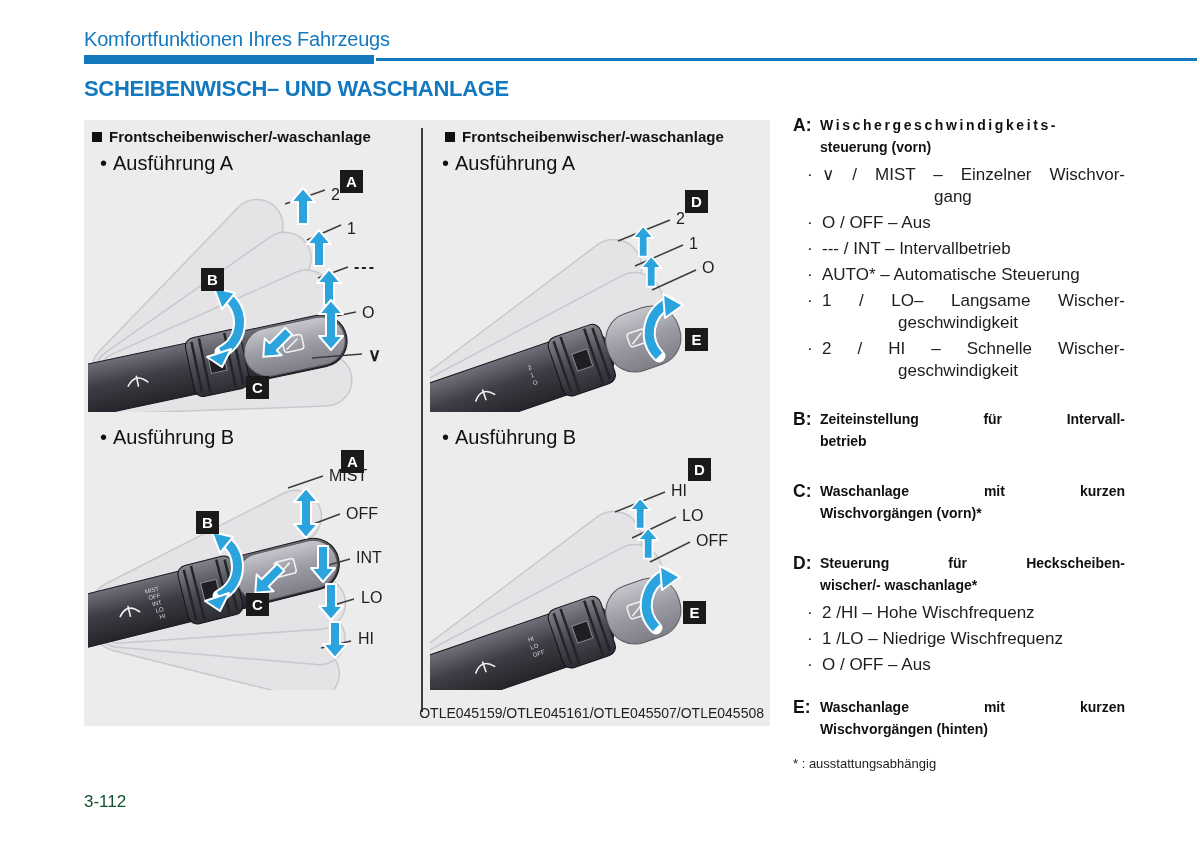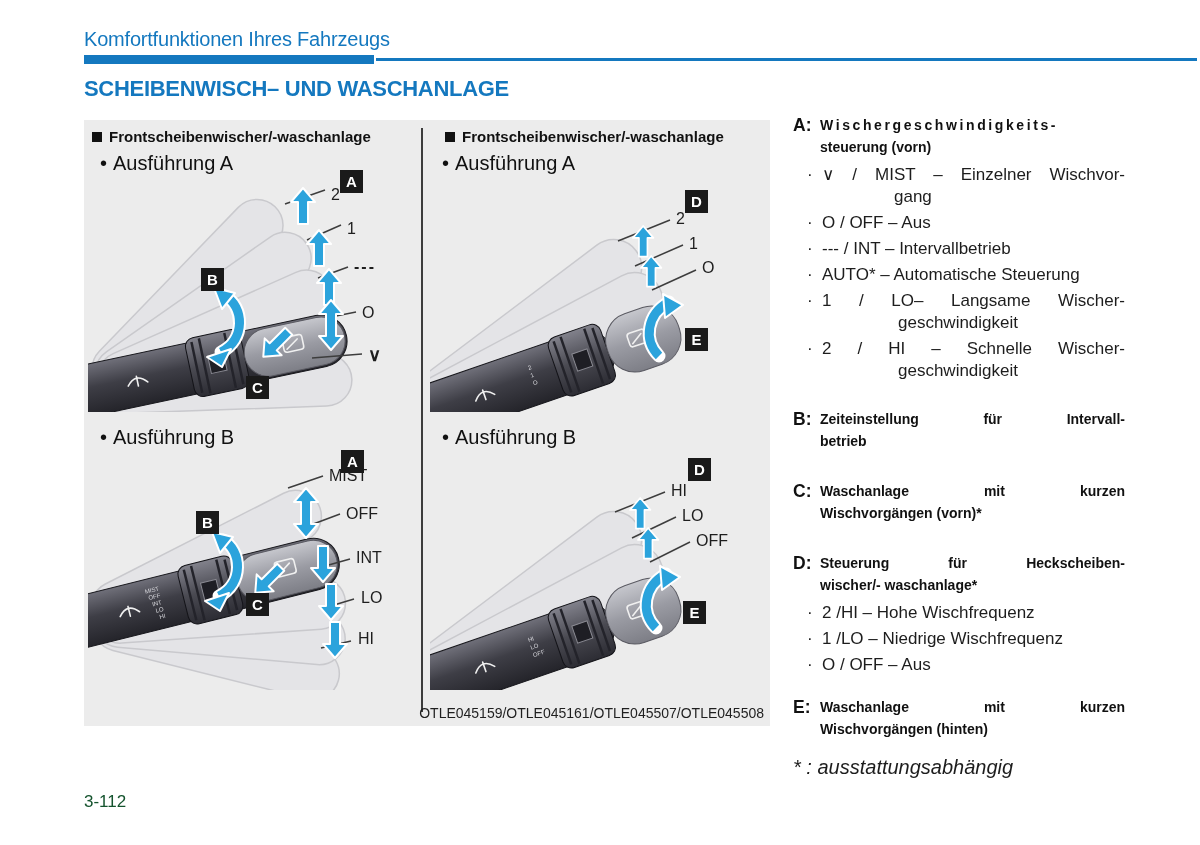--- a/index.html
+++ b/index.html
@@ -55,21 +55,21 @@
   #entry-a{margin-bottom:26px;} #entry-b{margin-bottom:28px;} #entry-c{margin-bottom:28px;}
   #entry-d{margin-bottom:20px;} #entry-e{margin-bottom:16px;}
   .entry-label{position:absolute;left:0;top:0;font-weight:bold;font-size:17.5px;line-height:22px;color:#111;}
   .h-line{margin-left:27px;font-weight:bold;font-size:14px;line-height:22px;color:#111;}
   .just{text-align:justify;text-align-last:justify;}
   .lsp{letter-spacing:2.6px;}
   .items{margin-top:6px;}
   .item{position:relative;padding-left:29px;margin-top:4px;font-size:17px;line-height:22px;color:#1d1d1d;}
   .item .dot{position:absolute;left:14px;top:0;}
   .il{min-height:22px;}
-  .footnote{font-size:20px;color:#1d1d1d;font-style:italic;}
+  .footnote{font-size:13px;color:#1d1d1d;}
 </style>
 </head>
 <body>
 
 <svg width="0" height="0" style="position:absolute" aria-hidden="true">
   <defs>
     <linearGradient id="gStalk" x1="0" y1="0" x2="0" y2="1">
       <stop offset="0" stop-color="#70707a"></stop>
         <stop offset="0.45" stop-color="#3e3e46"></stop>
         <stop offset="1" stop-color="#24242a"></stop>
@@ -368,21 +368,21 @@
 <div class="legend">
 
   <div class="entry" id="entry-a">
     <span class="entry-label">A:</span>
     <div class="h-line lsp">Wischergeschwindigkeits-</div>
     <div class="h-line">steuerung (vorn)</div>
     <div class="items">
       <div class="item">
         <span class="dot">·</span>
         <div class="il just">∨ / MIST – Einzelner Wischvor-</div>
-        <div class="il" style="margin-left:72px">gang</div>
+        <div class="il" style="margin-left:112px">gang</div>
       </div>
       <div class="item">
         <span class="dot">·</span>
         <div class="il">O / OFF – Aus</div>
       </div>
       <div class="item">
         <span class="dot">·</span>
         <div class="il">--- / INT – Intervallbetrieb</div>
       </div>
       <div class="item">

